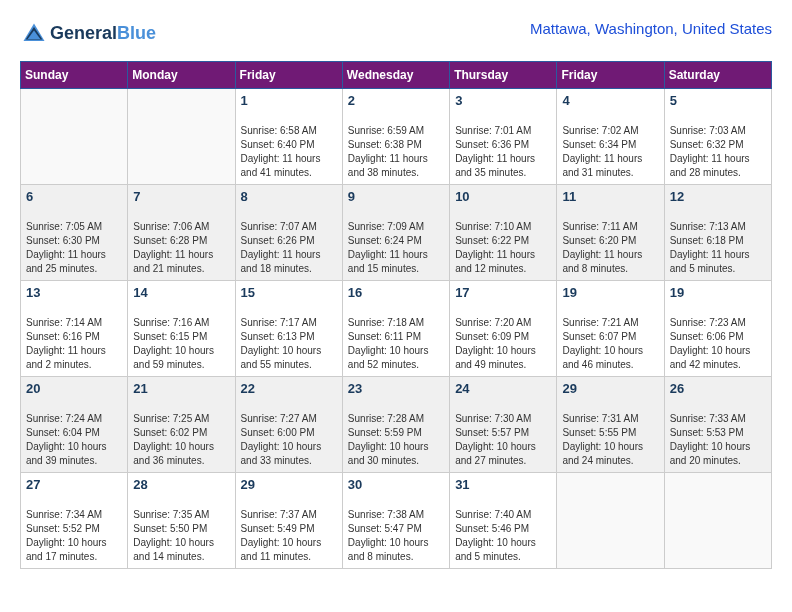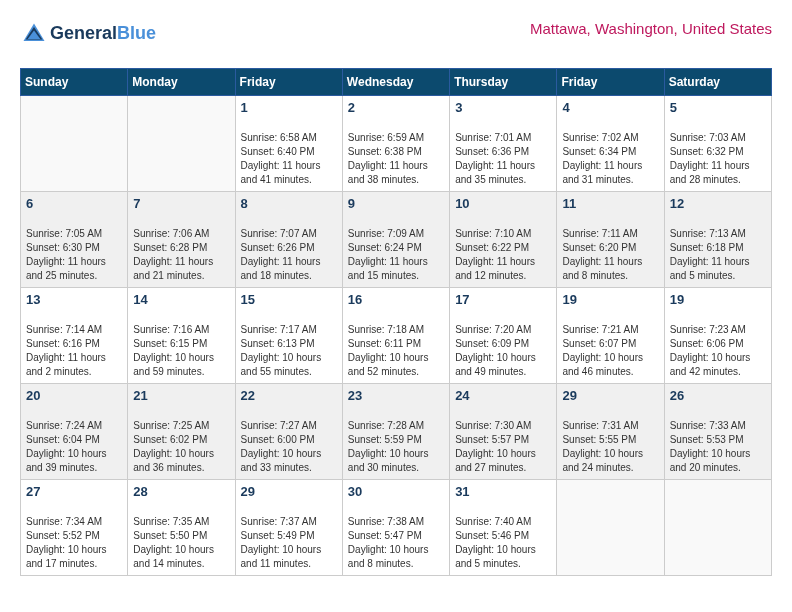--- a/index.html
+++ b/index.html
@@ -7,21 +7,21 @@
       font-family: Arial, sans-serif;
       background: #fff;
       width: 792px;
       min-height: 612px;
       padding: 20px;
     }
     .header {
       display: flex;
       justify-content: space-between;
       align-items: flex-start;
-      margin-bottom: 20px;
+      margin-bottom: 13px;
     }
     .logo {
       display: flex;
       align-items: center;
     }
     .logo-text {
       font-size: 18px;
       font-weight: bold;
       color: #1a3a5c;
       line-height: 1.1;
@@ -37,29 +37,29 @@
     .title-block {
       text-align: right;
     }
     .month-title {
       font-size: 36px;
       font-weight: bold;
       color: #1a3a5c;
     }
     .location {
       font-size: 15px;
-      color: #be185d;
+      color: #1d4ed8;
     }
     table {
       width: 100%;
       border-collapse: collapse;
       font-size: 11px;
     }
     thead tr th {
-      background: #0c4a6e;
+      background: #701a75;
       color: #fff;
       padding: 6px 4px;
       text-align: left;
       font-size: 12px;
       font-weight: bold;
       border: 1px solid #2a5a9f;
     }
     tbody tr {
       border-bottom: 1px solid #ccc;
     }

